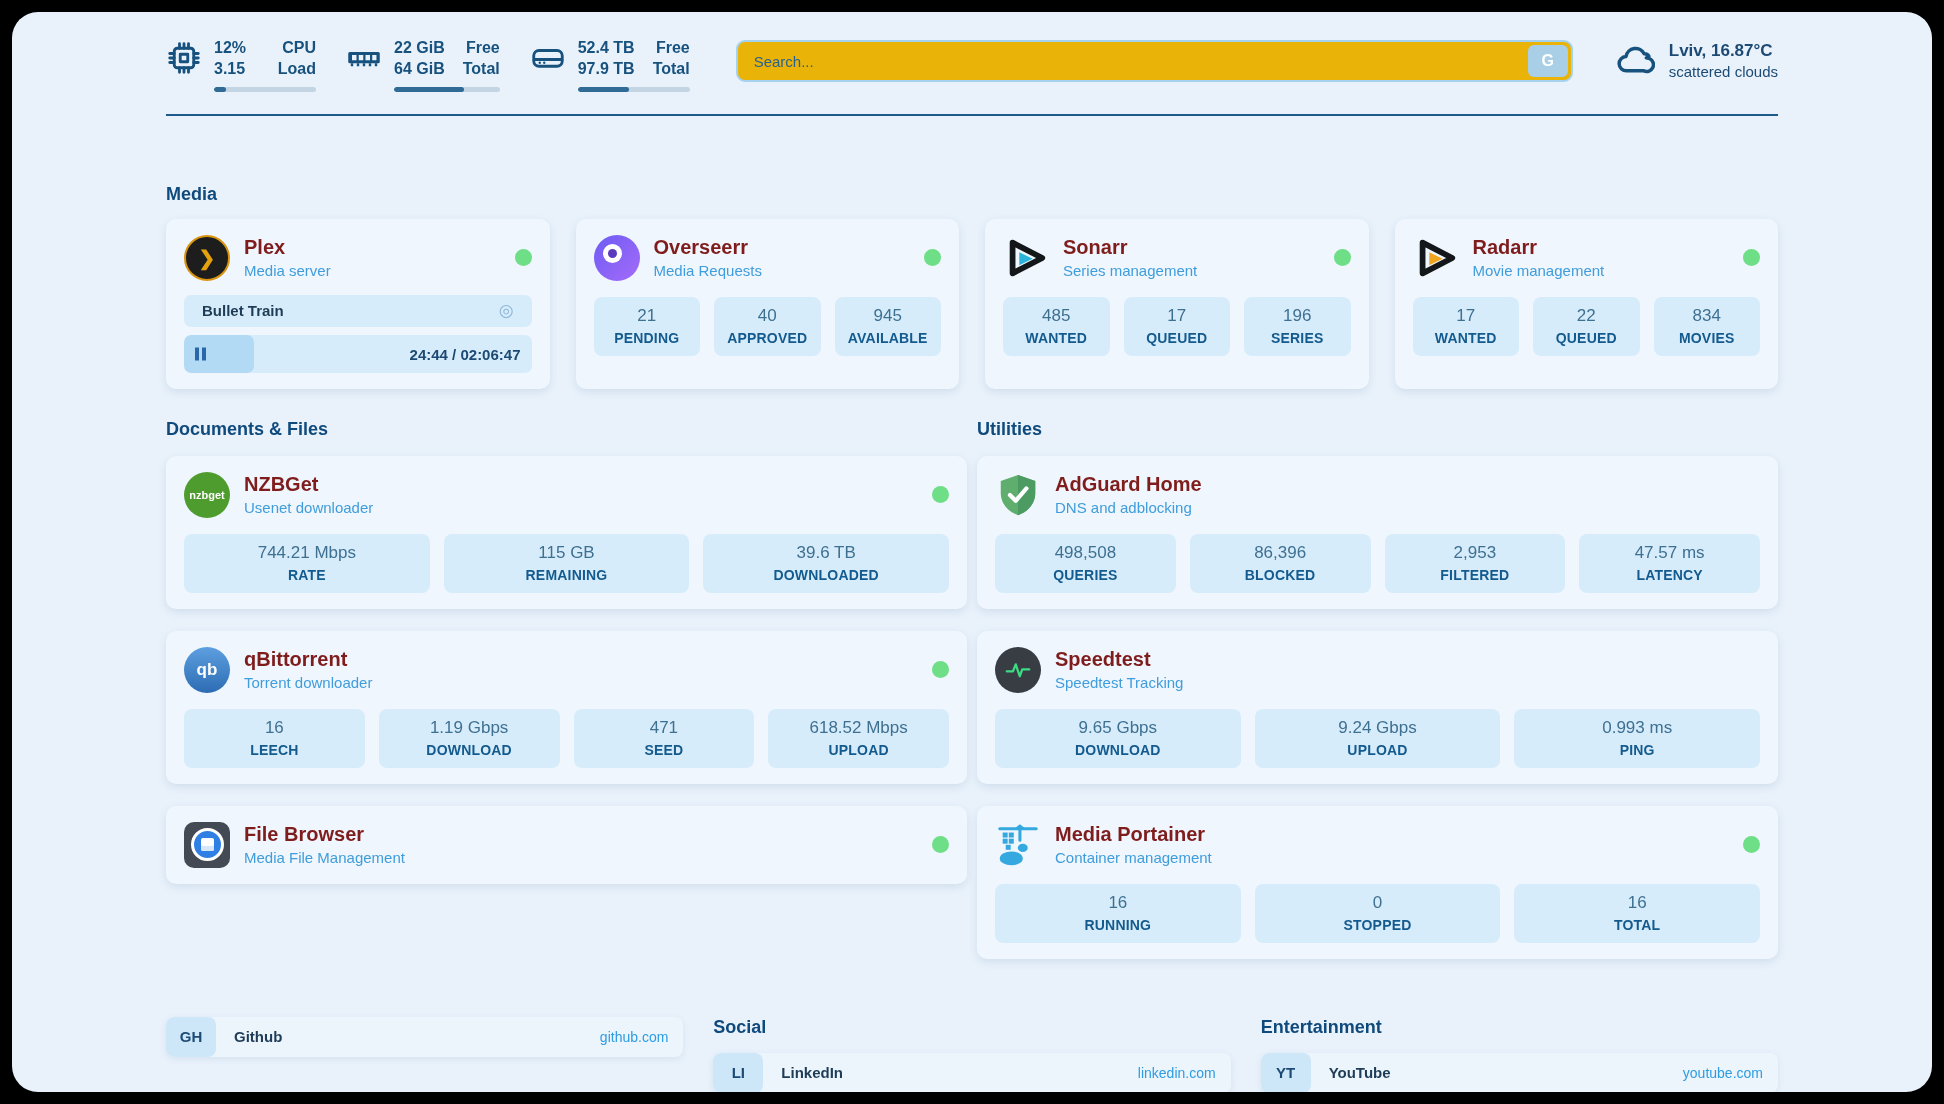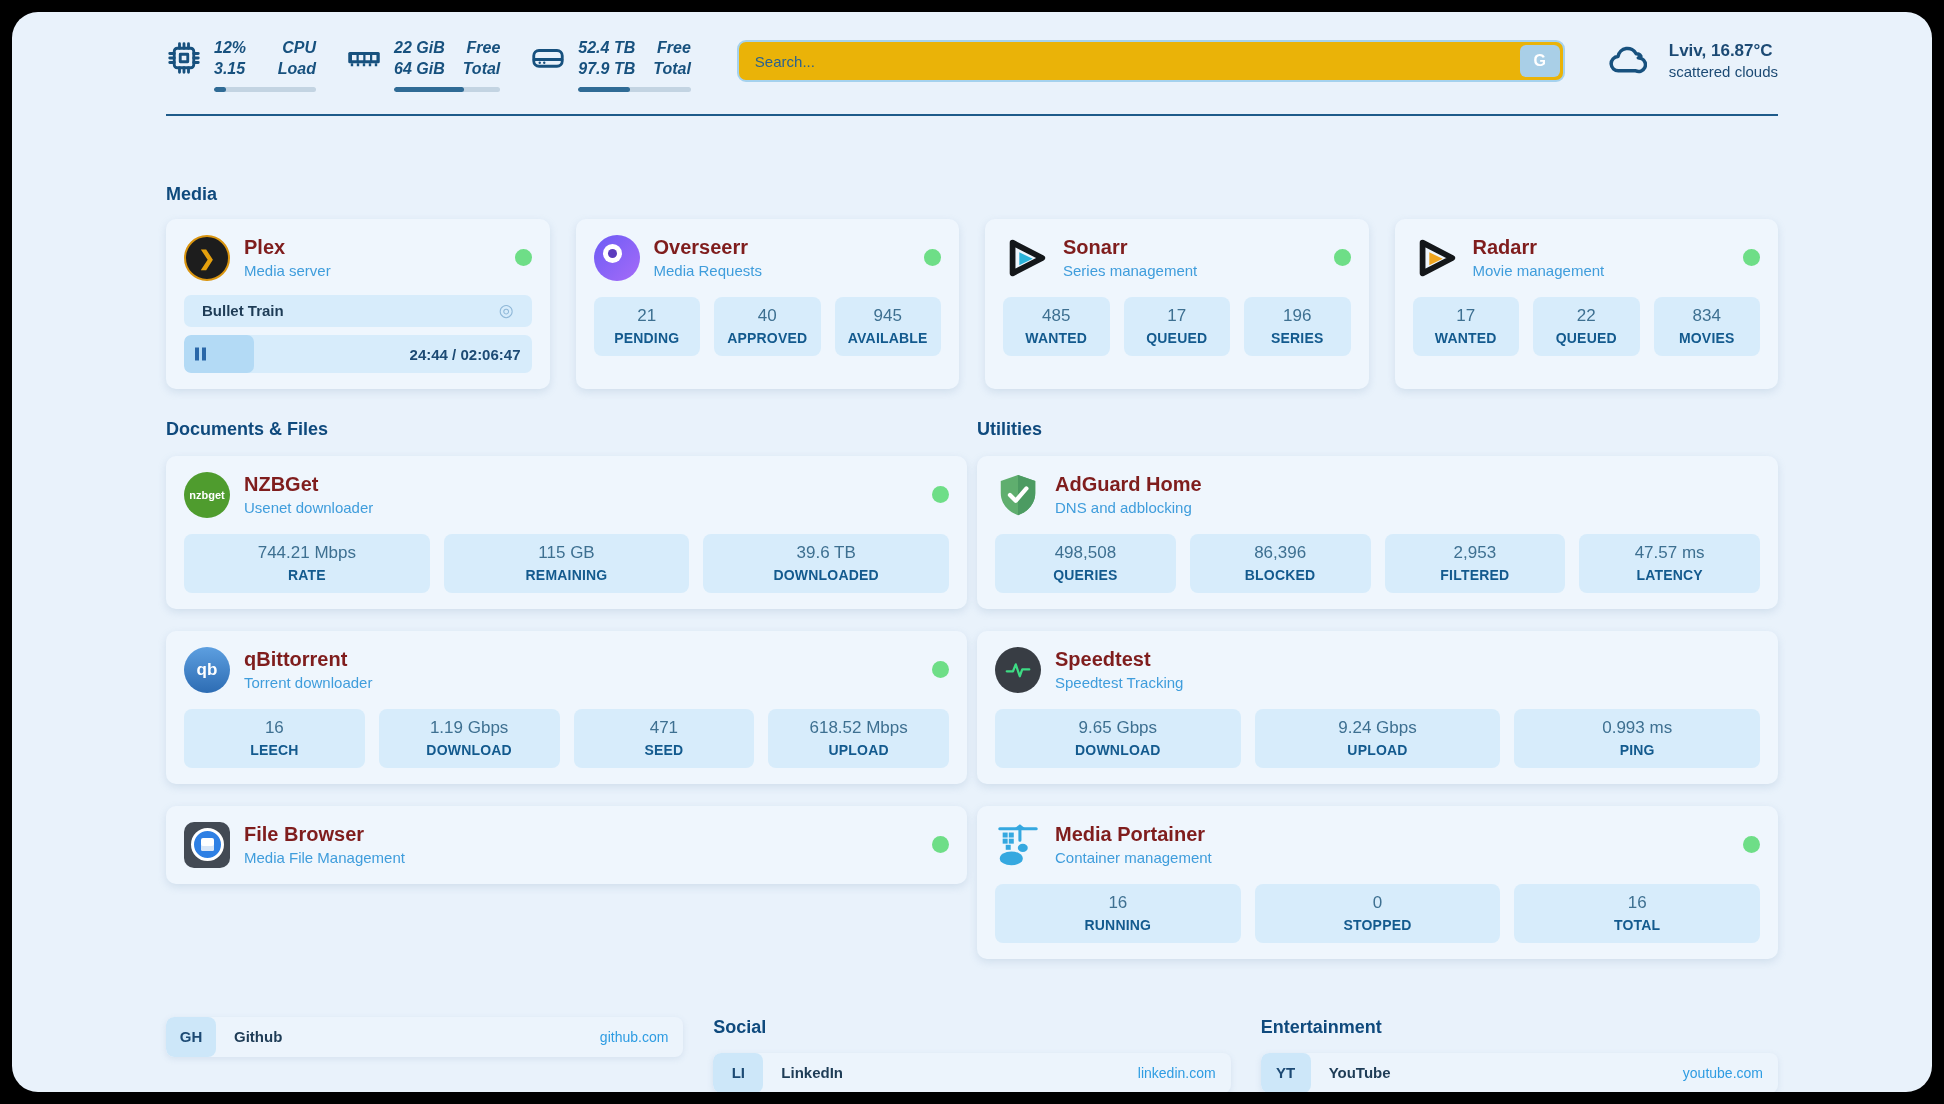--- a/index.html
+++ b/index.html
@@ -5,36 +5,36 @@
   * { margin:0; padding:0; box-sizing:border-box; }
   html,body { width:1944px; height:1104px; background:#000; overflow:hidden;
               font-family:"Liberation Sans", sans-serif; }
   .app { position:absolute; inset:12px; background:#e9f2fb; border-radius:26px; overflow:hidden; }
   .content { width:1612px; margin:0 auto; }
 
   
   .header { display:flex; align-items:flex-start; padding-top:26px; }
   .stat-group { display:flex; gap:12px; margin-right:30px; }
   .stat-icon { width:36px; height:36px; flex:none; margin-top:2px; }
-  .stat-body { display:flex; flex-direction:column; min-width:102px;font-style:italic; }
+  .stat-body { display:flex; flex-direction:column; min-width:102px; }
   .stat-cols { display:flex; justify-content:space-between; gap:18px; }
   .stat-col { font-size:16px; line-height:1.3; color:#17517e; font-weight:600; white-space:nowrap; }
   .stat-col.right { text-align:right; }
   .stat-track { height:5px; background:#c3d4e2; border-radius:3px; margin-top:7px; overflow:hidden; }
   .stat-fill { height:100%; background:#2f6b95; border-radius:3px; }
 
   .search-wrap { flex:1; position:relative; margin:2px 42px 0 16px; }
   .search-input { width:100%; height:42px; border:2px solid #a5d2ee; border-radius:9px;
                   background:#eab308; padding:0 32px 0 16px; font-size:15px; color:#17517e;
                   font-family:"Liberation Sans", sans-serif; outline:none; }
   .search-input::placeholder { color:#2a628f; opacity:1; }
   .search-btn { position:absolute; right:5px; top:5px; width:40px; height:32px; background:#a9cfe7;
                 color:#fff; border:none; border-radius:6px; font-size:16px; font-weight:600;
                 display:flex; align-items:center; justify-content:center; cursor:pointer; }
-  .weather { display:flex; gap:22px; align-items:center; margin-top:2px; }
+  .weather { display:flex; gap:14px; align-items:center; margin-top:2px; }
   .weather-icon { width:40px; height:40px; }
   .weather-loc { font-size:17px; font-weight:600; color:#1c4a74; line-height:1.35; }
   .weather-cond { font-size:15px; color:#1c4a74; }
 
   .divider { border-bottom:2px solid #1e5b8a; margin-top:22px; }
 
   
   .section-title { font-size:18px; font-weight:600; color:#0f4a7d; }
   .media-title { margin-top:68px; }
   .media-grid { display:grid; grid-template-columns:repeat(4,1fr); gap:26px; margin-top:14px; align-items:stretch; }

